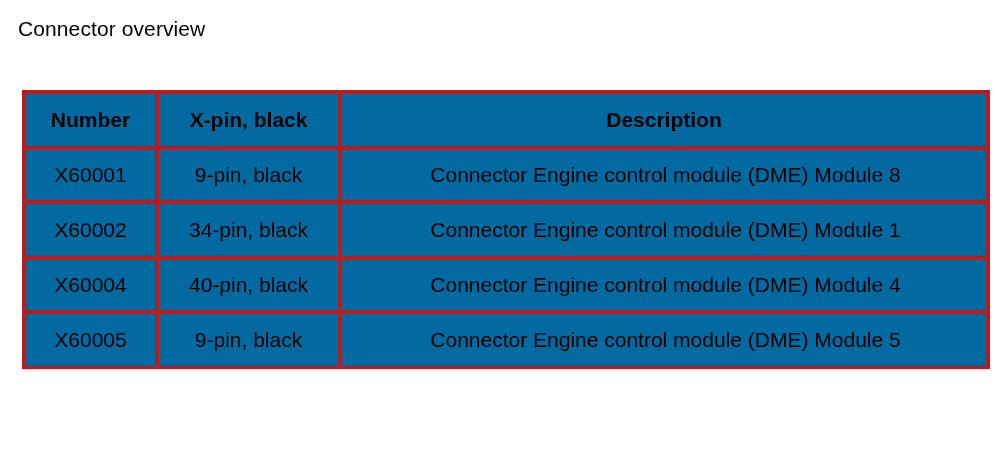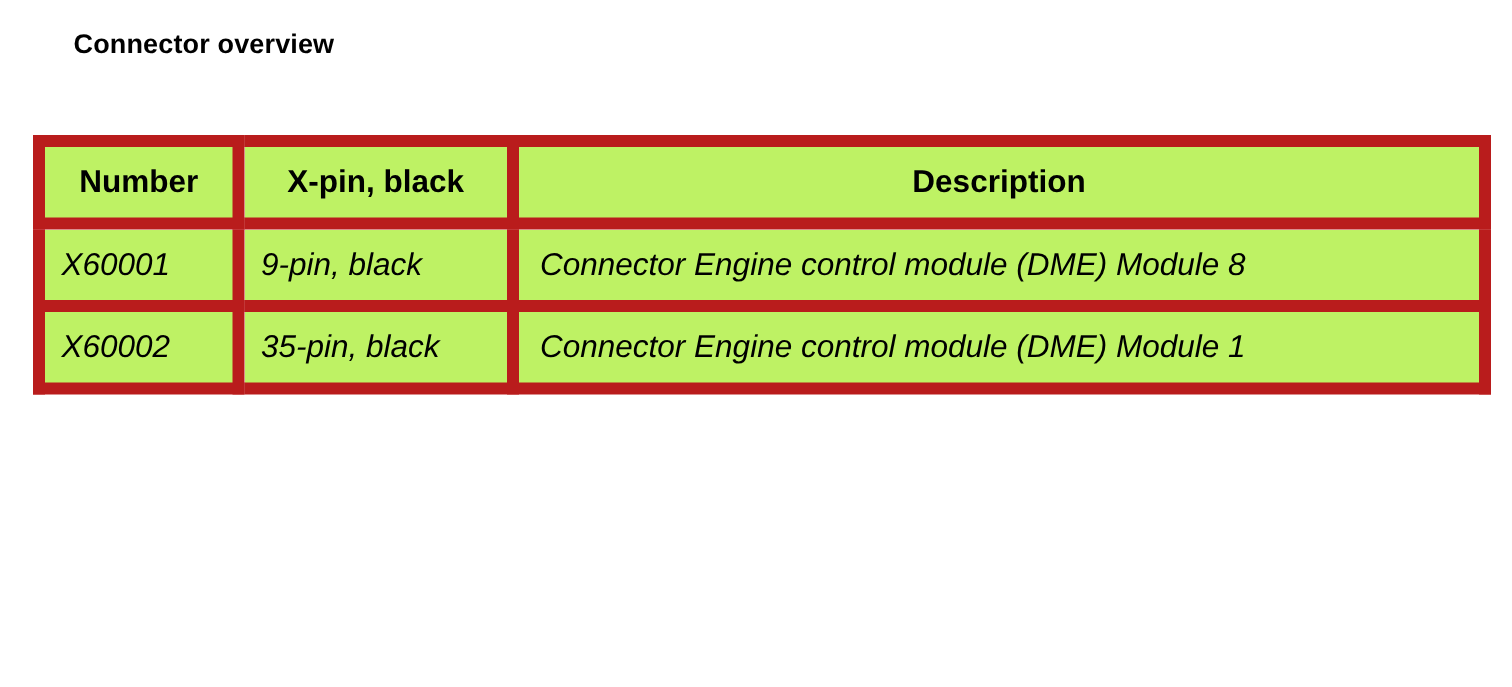--- a/index.html
+++ b/index.html
@@ -10,62 +10,61 @@
   body {
     width: 1008px;
     height: 458px;
     font-family: "Liberation Sans", sans-serif;
     color: #000000;
     overflow: hidden;
     position: relative;
   }
   #page-title {
     position: absolute;
-    left: 49px;
+    left: 18px;
     top: 14px;
-    font-size: 18px;
-    font-weight: bold;
+    font-size: 21px;
+    font-weight: normal;
     letter-spacing: 0.1px;
     line-height: 30px;
     white-space: nowrap;
   }
   #connector-table {
     position: absolute;
     left: 22px;
     top: 90px;
     width: 964px;
     border-collapse: collapse;
     table-layout: fixed;
     background: #ffffff;
   }
   #connector-table col.col-number   { width: 133px; }
   #connector-table col.col-xpin     { width: 183px; }
   #connector-table col.col-desc     { width: 648px; }
 
   #connector-table th,
   #connector-table td {
-    border: 8px solid #b91c1c;
+    border: 4px solid #b91c1c;
     height: 55px;
     padding: 0 11px;
     font-size: 21px;
     line-height: 24px;
     vertical-align: middle;
-    background: #bef264;
+    background: #0369a1;
     box-sizing: border-box;
     overflow: hidden;
     white-space: nowrap;
   }
   #connector-table th {
     font-weight: bold;
     text-align: center;
   }
   #connector-table td {
     font-weight: normal;
-    text-align: left;
-    font-style: italic;
+    text-align: center;
   }
   #connector-table td.cell-desc {
     padding-left: 14px;
   }
 </style>
 </head>
 <body>
 
 <div id="page-title">Connector overview</div>
 
@@ -83,17 +82,27 @@
     </tr>
   </thead>
   <tbody>
     <tr>
       <td class="cell-number">X60001</td>
       <td class="cell-xpin">9-pin, black</td>
       <td class="cell-desc">Connector Engine control module (DME) Module 8</td>
     </tr>
     <tr>
       <td class="cell-number">X60002</td>
-      <td class="cell-xpin">35-pin, black</td>
+      <td class="cell-xpin">34-pin, black</td>
       <td class="cell-desc">Connector Engine control module (DME) Module 1</td>
+    </tr>
+    <tr>
+      <td class="cell-number">X60004</td>
+      <td class="cell-xpin">40-pin, black</td>
+      <td class="cell-desc">Connector Engine control module (DME) Module 4</td>
+    </tr>
+    <tr>
+      <td class="cell-number">X60005</td>
+      <td class="cell-xpin">9-pin, black</td>
+      <td class="cell-desc">Connector Engine control module (DME) Module 5</td>
     </tr>
   </tbody>
 </table>
 
 </body></html>

